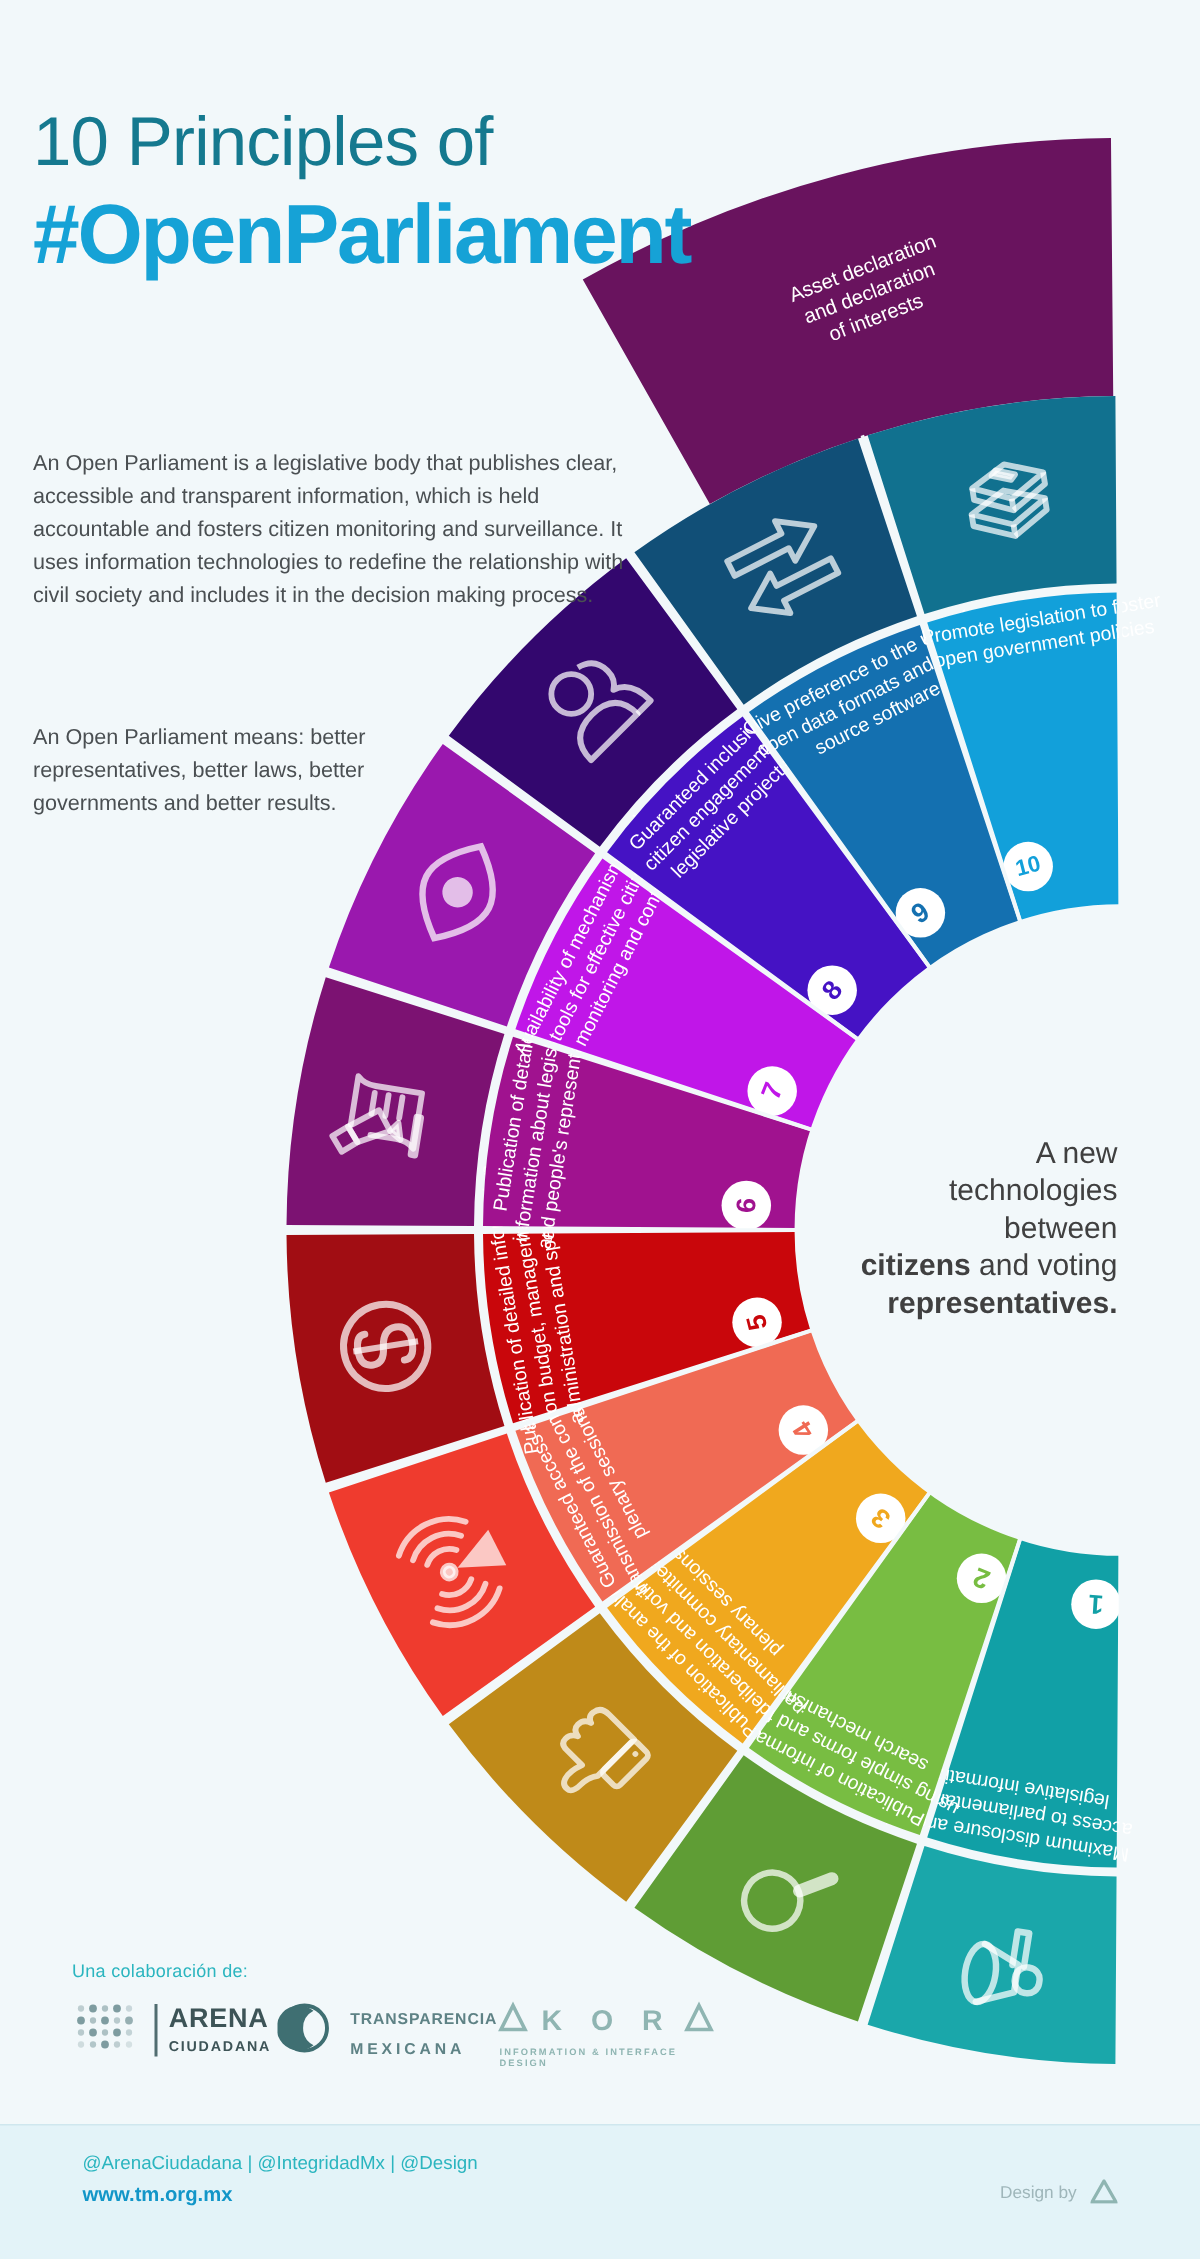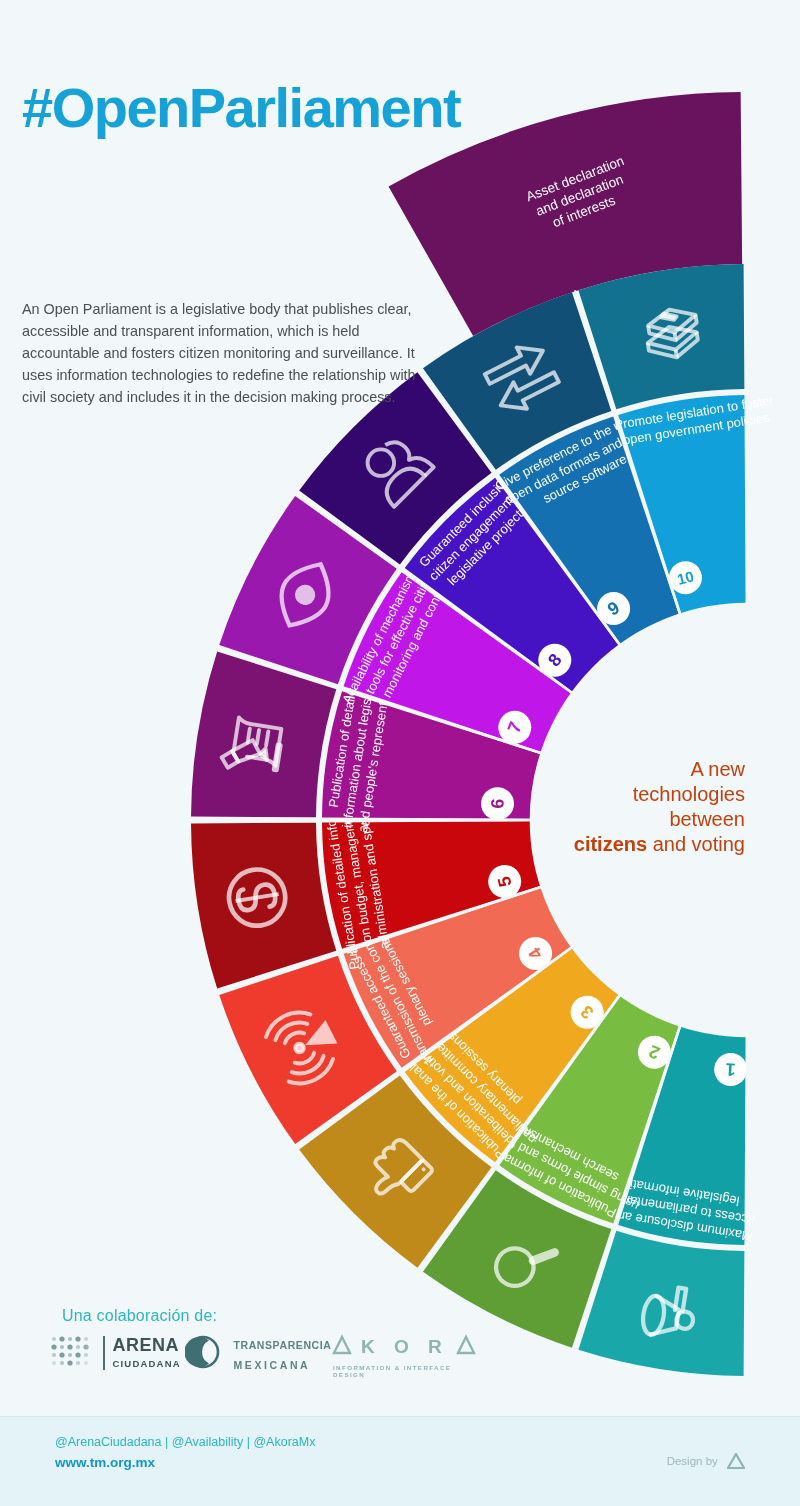--- a/index.html
+++ b/index.html
@@ -27,28 +27,28 @@
     font-size:14.4px;line-height:22px;color:#4a4f52;margin-top:26px;
   }
   .means{
     position:absolute;left:22px;top:481px;width:250px;
     font-size:14.4px;line-height:22px;color:#4a4f52;
   }
 
   
   .center-statement{
     position:absolute;left:540px;top:757px;width:205px;
-    text-align:right;font-size:20px;line-height:25px;color:#c2410c;
+    text-align:right;font-size:20px;line-height:25px;color:#404040;
   }
   .center-statement b{font-weight:700;margin-top:21px;}
 
   
   .collab-label{
-    position:absolute;left:62px;top:1307px;
-    font-size:16px;color:#2bb5bf;letter-spacing:.2px;
+    position:absolute;left:48px;top:1307px;
+    font-size:12px;color:#2bb5bf;letter-spacing:.2px;
   }
   .logos{position:absolute;left:50px;top:1334px;width:430px;height:55px;}
   .logo{position:absolute;top:0;}
   .logo-arena{left:0px;}
   .logo-tm{left:135px;}
   .logo-akora{left:283px;}
 
   .dotgrid{display:inline-block;vertical-align:middle;}
   .arena-text{
     display:inline-block;vertical-align:middle;margin-left:7px;
@@ -294,30 +294,33 @@
         <line x1="573.0613462093863" y1="693.6261707571182" x2="296.3775341331543" y2="492.6036144730924" stroke="#f2f8fa" stroke-width="2.4"></line>
         <line x1="620.6261707571183" y1="646.0613462093863" x2="419.60361447309253" y2="369.37753413315426" stroke="#f2f8fa" stroke-width="2.4"></line>
         <line x1="680.5613462093863" y1="615.5228489965419" x2="574.8775341331543" y2="290.26152042359945" stroke="#f2f8fa" stroke-width="2.4"></line>
         <line x1="747" y1="605" x2="747" y2="263" stroke="#f2f8fa" stroke-width="2.4"></line>
         <path d="M 747 1036 A 216 216 0 1 1 747 604" fill="none" stroke="#f2f8fa" stroke-width="2.4"></path>
         <path d="M 746.9999999999999 1248 A 428 428 0 1 1 747 392" fill="none" stroke="#f2f8fa" stroke-width="2.4"></path>
       </g>
   </svg>
 
   <div class="title-wrap">
+    <div class="title-line1">10 Principles of</div>
     <div class="title-line2">#OpenParliament</div>
   </div>
 
   <div class="intro">An Open Parliament is a legislative body that publishes clear, accessible and transparent information, which is held accountable and fosters citizen monitoring and surveillance. It uses information technologies to redefine the relationship with civil society and includes it in the decision making process.</div>
+  <div class="means">An Open Parliament means: better representatives, better laws, better governments and better results.</div>
 
   <div class="center-statement">
     <div>A new</div>
     <div>technologies</div>
     <div>between</div>
     <div><b>citizens</b><span> and voting</span></div>
+    <div><b>representatives.</b></div>
   </div>
 
   <div class="collab-label">Una colaboración de:</div>
 
   <div class="logos">
 
     <div class="logo logo-tm">
       <span class="dotgrid">
         <svg width="36" height="36" viewBox="0 0 36 36">
           <circle cx="18" cy="18" r="15" fill="none" stroke="#3f6f72" stroke-width="2.6"></circle>
@@ -370,21 +373,21 @@
           <text x="28" y="19" class="akora-word" fill="#8fb5b2" style="font-family:'Liberation Sans',sans-serif;font-size:19px;font-weight:700;letter-spacing:7px;">K O R</text>
           <polygon points="133,3 141,19 125,19" fill="none" stroke="#8fb5b2" stroke-width="2.4"></polygon>
         </svg>
       </div>
       <div class="akora-sub">INFORMATION &amp; INTERFACE DESIGN</div>
     </div>
 
   </div>
 
   <div class="bottombar"></div>
-  <div class="handles">@ArenaCiudadana | @Availability | @AkoraMx</div>
+  <div class="handles">@ArenaCiudadana | @IntegridadMx | @Design</div>
   <div class="site">www.tm.org.mx</div>
   <div class="designby">
     <span>Design by</span>
     <span class="tri">
       <svg width="18" height="16" viewBox="0 0 18 16">
           <polygon points="9,1 17,15 1,15" fill="none" stroke="#8fb5b2" stroke-width="2.2"></polygon>
         </svg>
     </span>
   </div>
 

